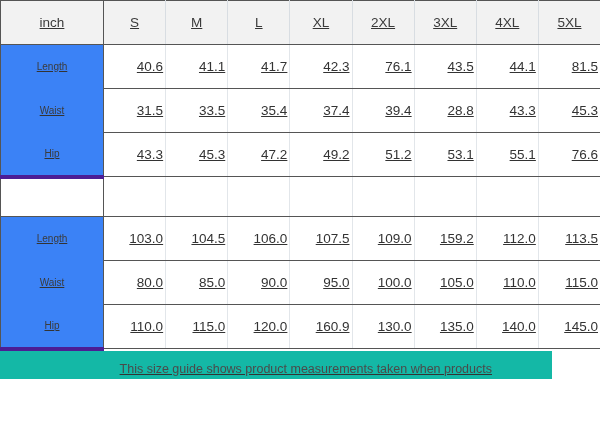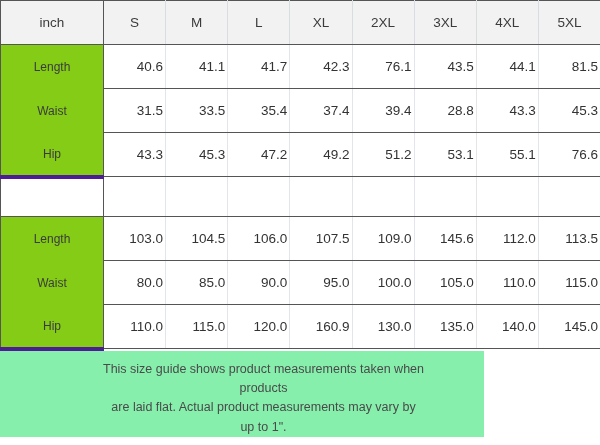--- a/index.html
+++ b/index.html
@@ -13,20 +13,21 @@
     font-family: "Liberation Sans", sans-serif;
     color: #333333;
     overflow: hidden;
   }
 
   .size-guide {
     width: 600px;
     height: 445px;
     position: relative;
     box-sizing: border-box;
+    text-decoration: underline;
   }
 
   table.size-table {
     width: 600px;
     border-collapse: collapse;
     table-layout: fixed;
   }
 
   table.size-table col.label-col { width: 103px; }
   table.size-table col.data-col  { width: 62.125px; }
@@ -57,25 +58,25 @@
     color: #3b3b3b;
   }
   table.size-table tr.head-row th.unit-cell {
     background: #f2f2f2;
     color: #3b3b3b;
   }
 
   
   table.size-table td.row-label,
   table.size-table th.unit-cell {
-    background: #84cc16;
+    background: #3b82f6;
     color: #3b3b3b;
     border-left: 1px solid #555555;
     border-right: 1px solid #555555;
-    font-size: 12px;
+    font-size: 10px;
   }
   table.size-table td.row-label {
     border-top: 1px solid transparent;
     border-bottom: 1px solid transparent;
   }
   table.size-table tr.first-data-row td.row-label {
     border-top: 1px solid #555555;
   }
   table.size-table tr.last-data-row td.row-label {
     border-bottom: 4px solid #4c1d95;
@@ -111,27 +112,27 @@
   }
   table.size-table tr.spacer-row td.spacer-label {
     background: #ffffff;
     border-left: 1px solid #555555;
     border-right: 1px solid #555555;
   }
 
   
   .table-note {
     box-sizing: border-box;
-    width: 484px;
+    width: 552px;
     padding: 9px 60px 0 103px;
-    text-align: center;
+    text-align: right;
     font-size: 12.5px;
     line-height: 1.55;
     color: #4a4a4a;
-    background: #86efac;
+    background: #14b8a6;
   }
   .table-note .note-line { display: block; }
 </style>
 </head>
 <body>
 
 <div class="size-guide">
 
   <table class="size-table">
     <colgroup>
@@ -208,21 +209,21 @@
       </tr>
 
 
       <tr class="data-row first-data-row">
         <td class="row-label">Length</td>
         <td class="data-cell">103.0</td>
         <td class="data-cell">104.5</td>
         <td class="data-cell">106.0</td>
         <td class="data-cell">107.5</td>
         <td class="data-cell">109.0</td>
-        <td class="data-cell">145.6</td>
+        <td class="data-cell">159.2</td>
         <td class="data-cell">112.0</td>
         <td class="data-cell">113.5</td>
       </tr>
 
       <tr class="data-row">
         <td class="row-label">Waist</td>
         <td class="data-cell">80.0</td>
         <td class="data-cell">85.0</td>
         <td class="data-cell">90.0</td>
         <td class="data-cell">95.0</td>
@@ -242,16 +243,15 @@
         <td class="data-cell">135.0</td>
         <td class="data-cell">140.0</td>
         <td class="data-cell">145.0</td>
       </tr>
 
     </tbody>
   </table>
 
   <div class="table-note">
     <span class="note-line">This size guide shows product measurements taken when products</span>
-    <span class="note-line">are laid flat. Actual product measurements may vary by up to 1".</span>
   </div>
 
 </div>
 
 </body></html>

